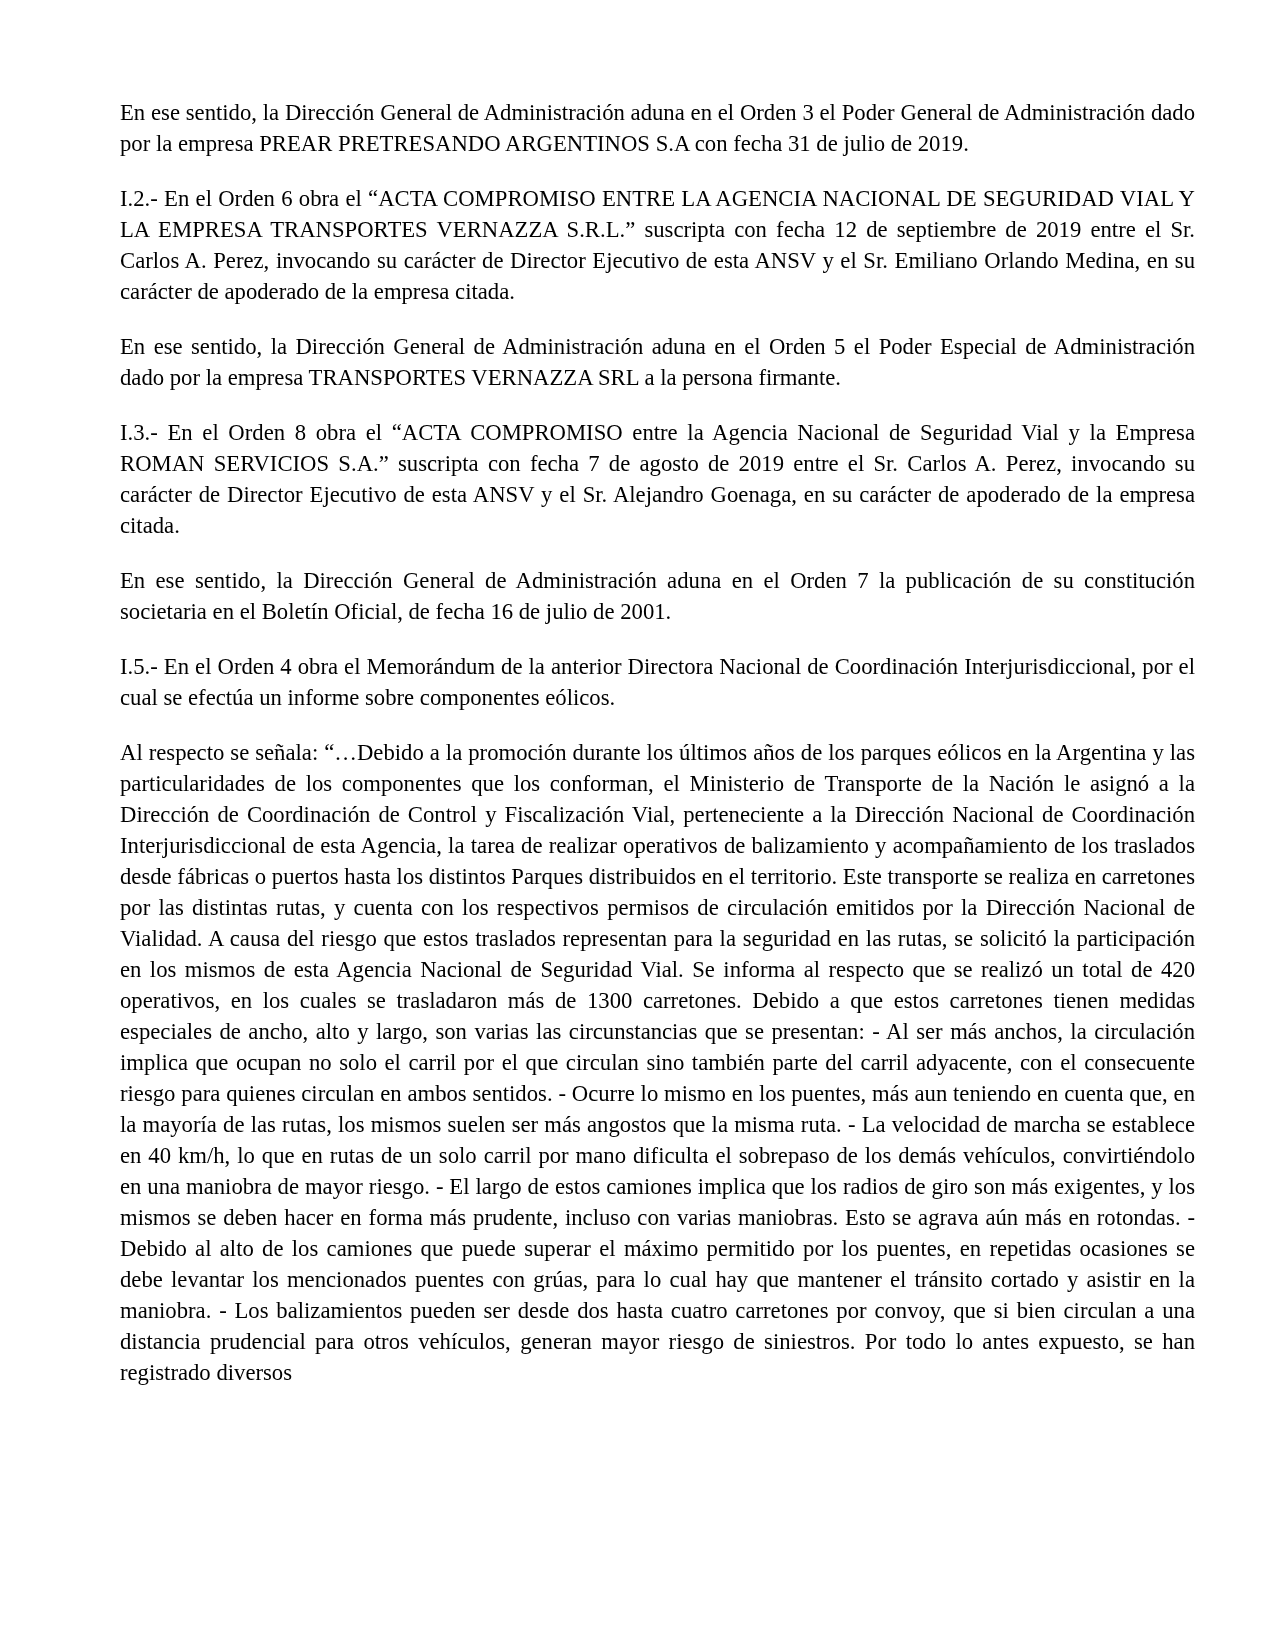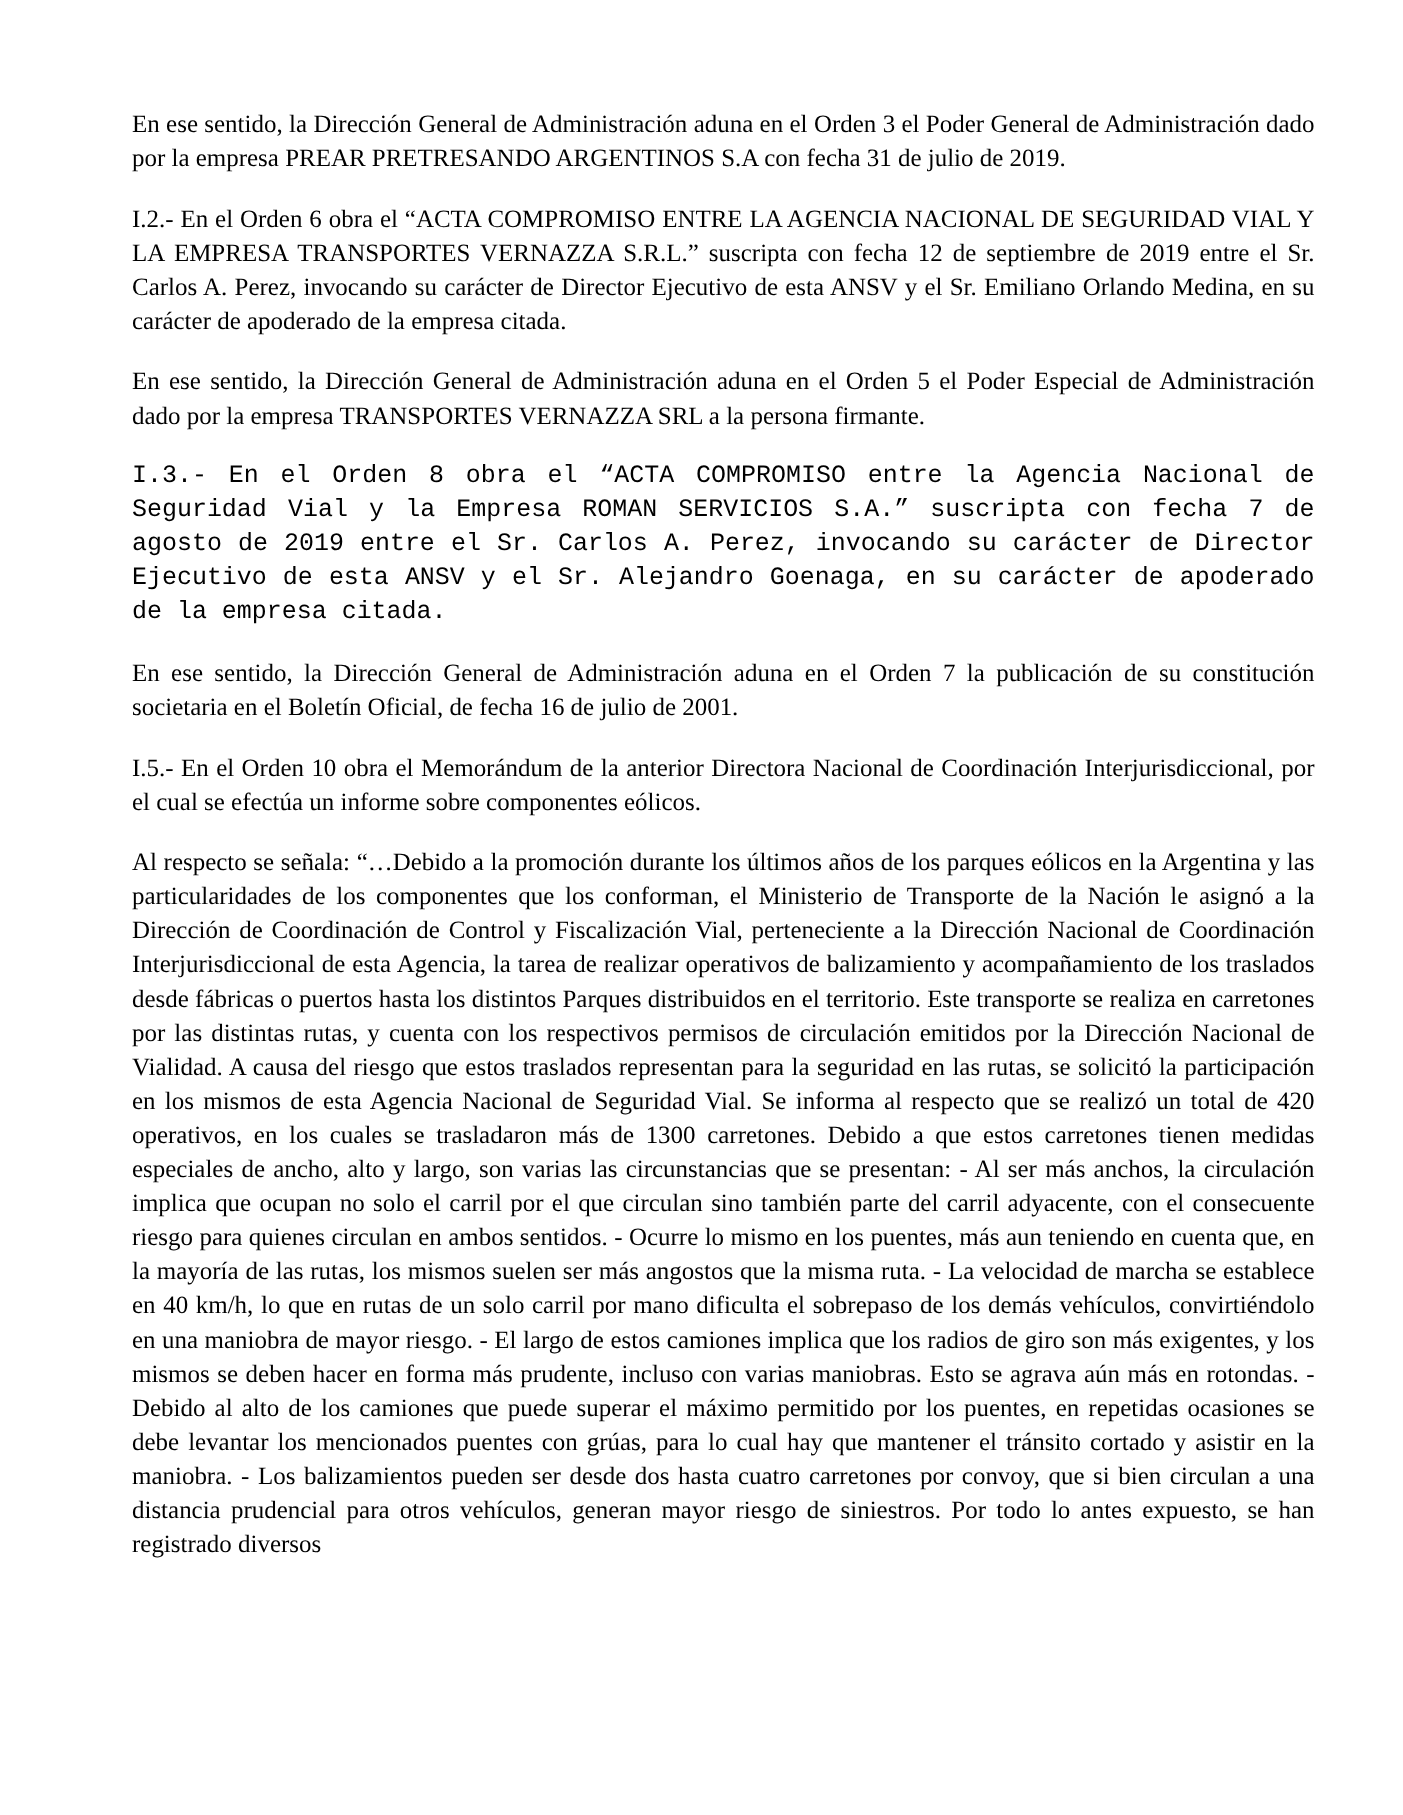--- a/index.html
+++ b/index.html
@@ -24,34 +24,33 @@
   .page p {
     margin: 0 0 24px 0;
     font-size: 22.7px;
     line-height: 31px;
     text-align: justify;
     text-justify: inter-word;
     word-spacing: normal;
   }
   .gap-before {
     margin-top: 42px;
-    font-family: Liberation Mono, monospace;
   }
 </style>
 </head>
 <body>
 
 <div class="page">
   <p>En ese sentido, la Dirección General de Administración aduna en el Orden 3 el Poder General de Administración dado por la empresa PREAR PRETRESANDO ARGENTINOS S.A con fecha 31 de julio de 2019.</p>
 
   <p>I.2.- En el Orden 6 obra el “ACTA COMPROMISO ENTRE LA AGENCIA NACIONAL DE SEGURIDAD VIAL Y LA EMPRESA TRANSPORTES VERNAZZA S.R.L.” suscripta con fecha 12 de septiembre de 2019 entre el Sr. Carlos A. Perez, invocando su carácter de Director Ejecutivo de esta ANSV y el Sr. Emiliano Orlando Medina, en su carácter de apoderado de la empresa citada.</p>
 
   <p>En ese sentido, la Dirección General de Administración aduna en el Orden 5 el Poder Especial de Administración dado por la empresa TRANSPORTES VERNAZZA SRL a la persona firmante.</p>
 
   <p class="gap-before">I.3.- En el Orden 8 obra el “ACTA COMPROMISO entre la Agencia Nacional de Seguridad Vial y la Empresa ROMAN SERVICIOS S.A.” suscripta con fecha 7 de agosto de 2019 entre el Sr. Carlos A. Perez, invocando su carácter de Director Ejecutivo de esta ANSV y el Sr. Alejandro Goenaga, en su carácter de apoderado de la empresa citada.</p>
 
   <p>En ese sentido, la Dirección General de Administración aduna en el Orden 7 la publicación de su constitución societaria en el Boletín Oficial, de fecha 16 de julio de 2001.</p>
 
 
-  <p>I.5.- En el Orden 10 obra el Memorándum de la anterior Directora Nacional de Coordinación Interjurisdiccional, por el cual se efectúa un informe sobre componentes eólicos.</p>
+  <p>I.5.- En el Orden 4 obra el Memorándum de la anterior Directora Nacional de Coordinación Interjurisdiccional, por el cual se efectúa un informe sobre componentes eólicos.</p>
 
   <p>Al respecto se señala: “…Debido a la promoción durante los últimos años de los parques eólicos en la Argentina y las particularidades de los componentes que los conforman, el Ministerio de Transporte de la Nación le asignó a la Dirección de Coordinación de Control y Fiscalización Vial, perteneciente a la Dirección Nacional de Coordinación Interjurisdiccional de esta Agencia, la tarea de realizar operativos de balizamiento y acompañamiento de los traslados desde fábricas o puertos hasta los distintos Parques distribuidos en el territorio. Este transporte se realiza en carretones por las distintas rutas, y cuenta con los respectivos permisos de circulación emitidos por la Dirección Nacional de Vialidad. A causa del riesgo que estos traslados representan para la seguridad en las rutas, se solicitó la participación en los mismos de esta Agencia Nacional de Seguridad Vial. Se informa al respecto que se realizó un total de 420 operativos, en los cuales se trasladaron más de 1300 carretones. Debido a que estos carretones tienen medidas especiales de ancho, alto y largo, son varias las circunstancias que se presentan: - Al ser más anchos, la circulación implica que ocupan no solo el carril por el que circulan sino también parte del carril adyacente, con el consecuente riesgo para quienes circulan en ambos sentidos. - Ocurre lo mismo en los puentes, más aun teniendo en cuenta que, en la mayoría de las rutas, los mismos suelen ser más angostos que la misma ruta. - La velocidad de marcha se establece en 40 km/h, lo que en rutas de un solo carril por mano dificulta el sobrepaso de los demás vehículos, convirtiéndolo en una maniobra de mayor riesgo. - El largo de estos camiones implica que los radios de giro son más exigentes, y los mismos se deben hacer en forma más prudente, incluso con varias maniobras. Esto se agrava aún más en rotondas. - Debido al alto de los camiones que puede superar el máximo permitido por los puentes, en repetidas ocasiones se debe levantar los mencionados puentes con grúas, para lo cual hay que mantener el tránsito cortado y asistir en la maniobra. - Los balizamientos pueden ser desde dos hasta cuatro carretones por convoy, que si bien circulan a una distancia prudencial para otros vehículos, generan mayor riesgo de siniestros. Por todo lo antes expuesto, se han registrado diversos</p>
 </div>
 
 </body></html>

